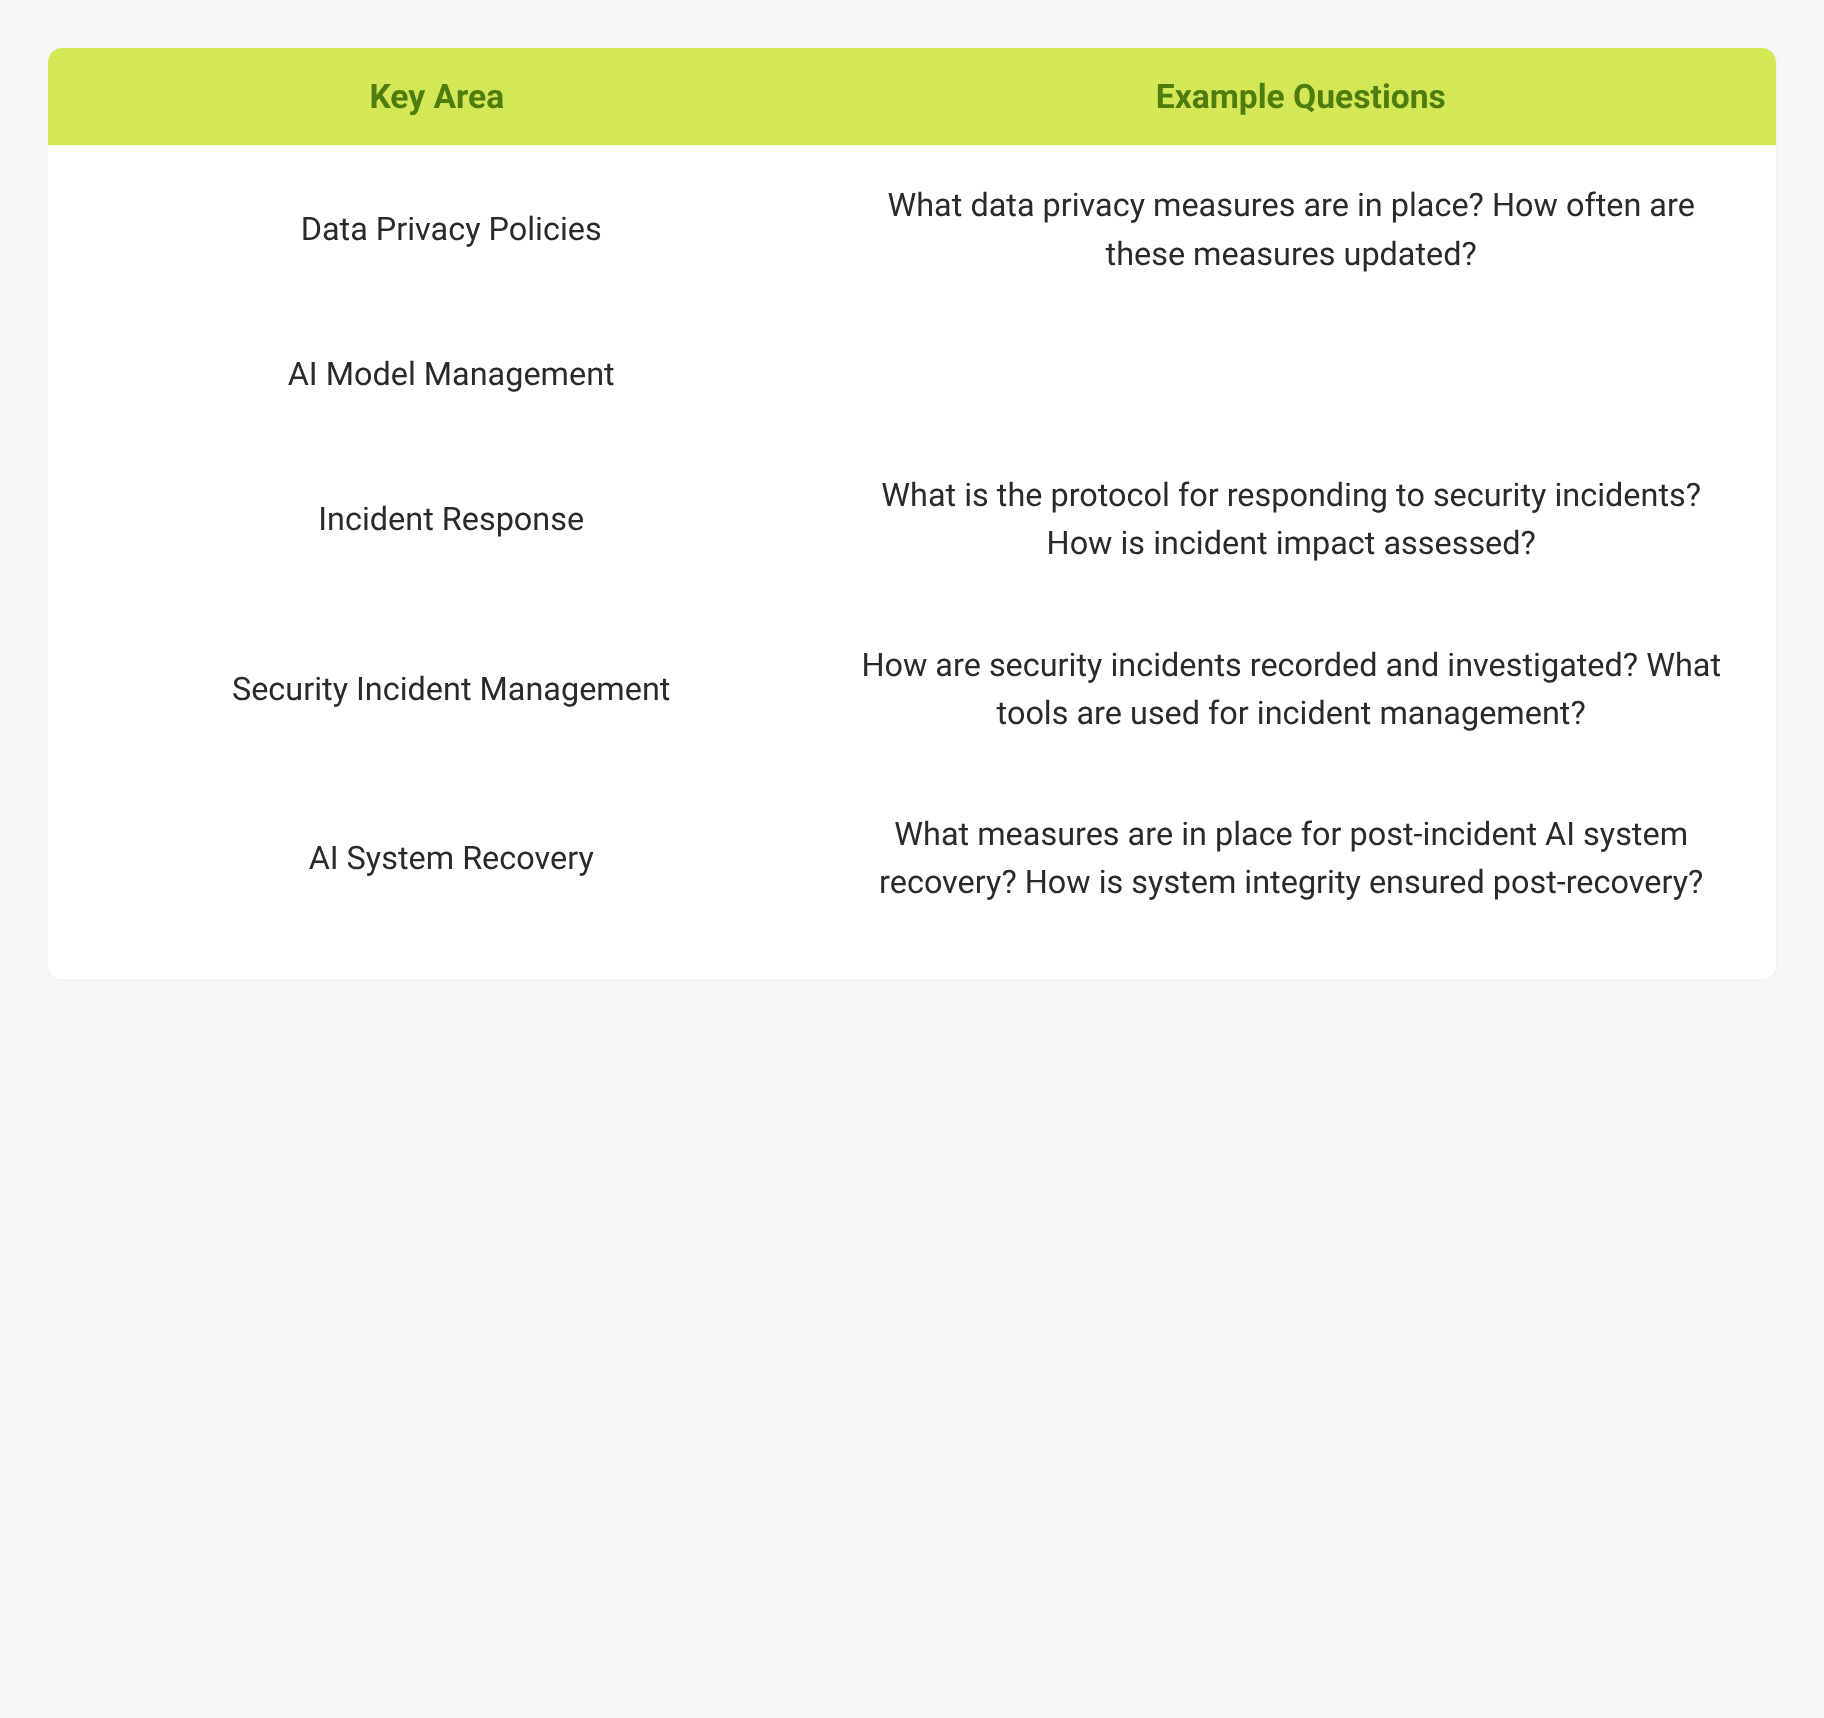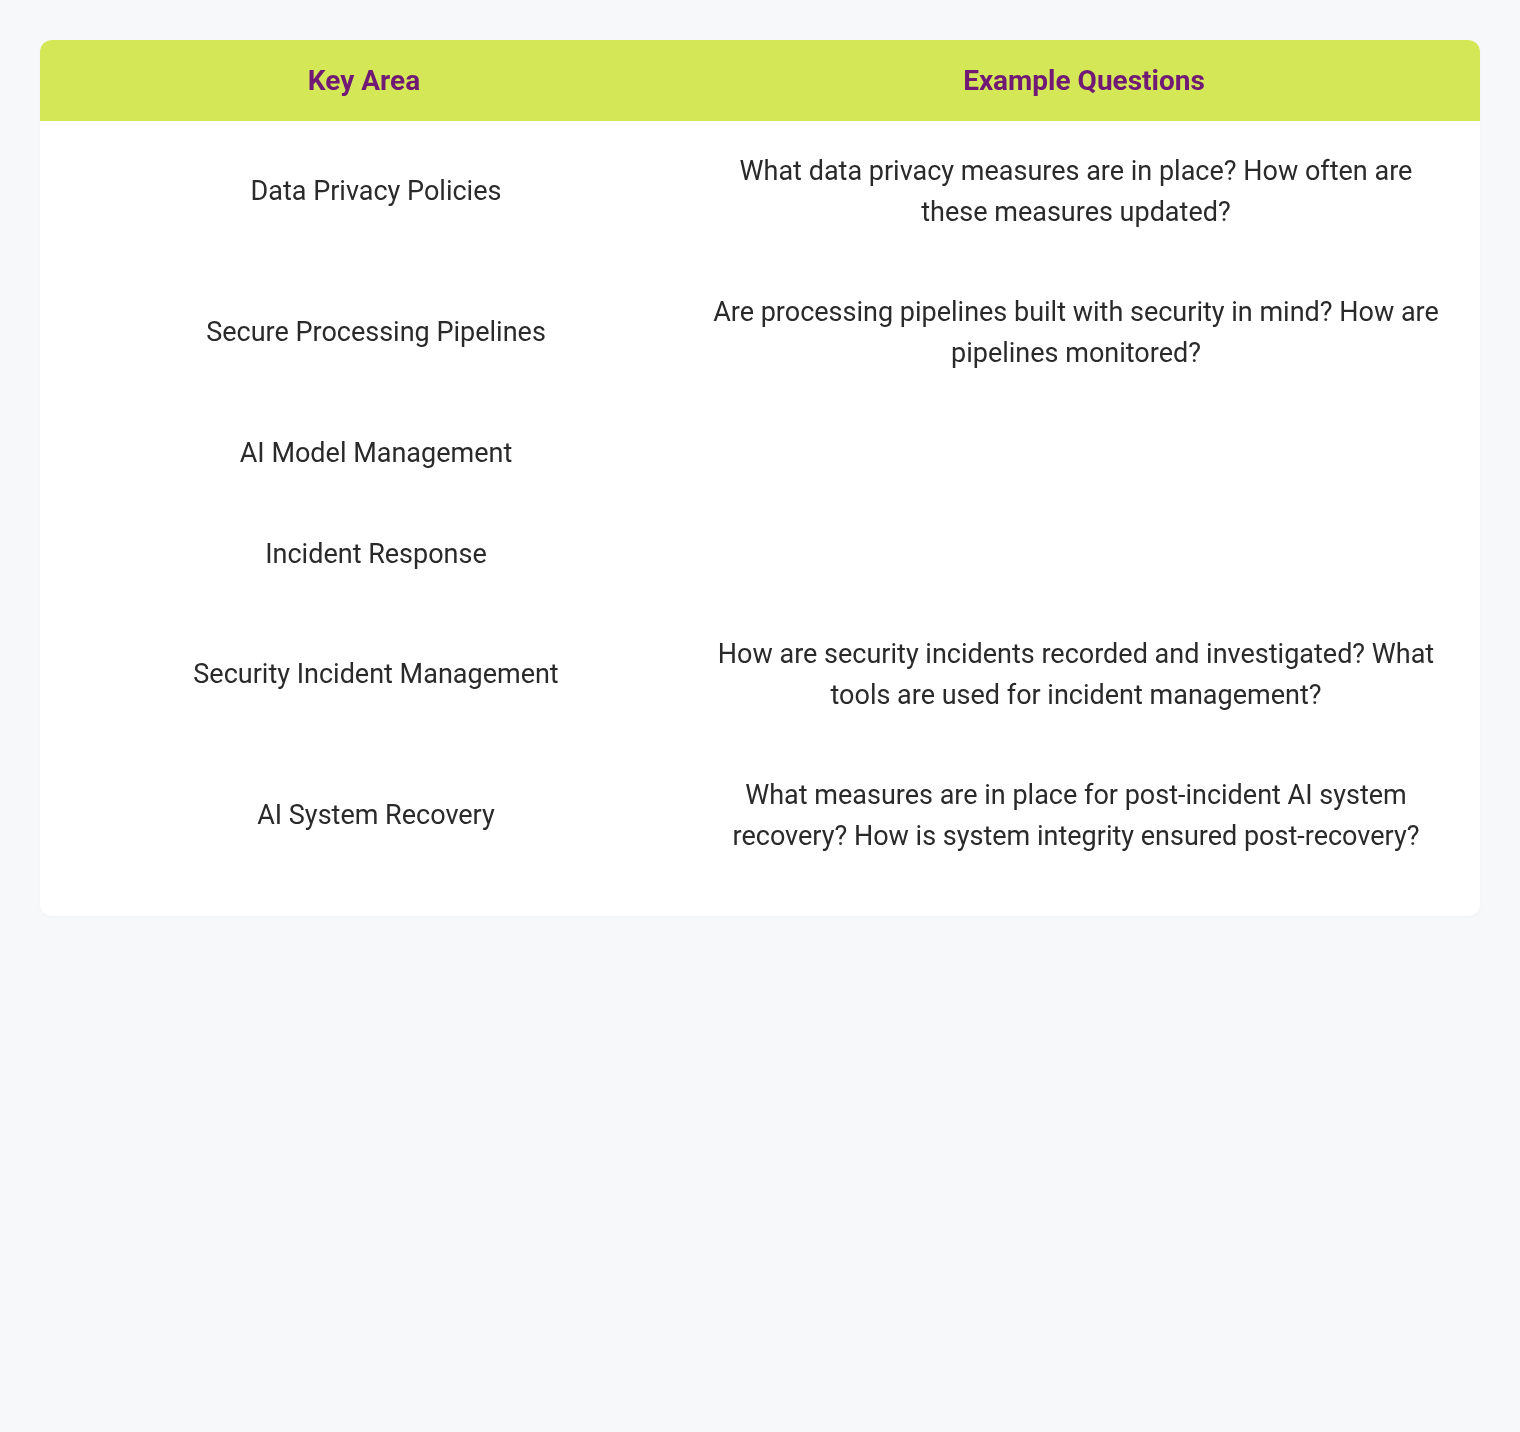--- a/index.html
+++ b/index.html
@@ -21,21 +21,21 @@
       box-shadow: 0 1px 3px rgba(0,0,0,0.03);
     }
     .table-header {
       display: flex;
       background-color: #d4e857;
       padding: 24px 0;
     }
     .table-header .col {
       font-size: 28px;
       font-weight: 700;
-      color: #701a75;
+      color: #4d7c0f;
       text-align: center;
     }
     .col-key {
       flex: 0 0 45%;
     }
     .col-questions {
       flex: 0 0 55%;
     }
     .table-body {
       padding-bottom: 30px;
@@ -68,28 +68,25 @@
   <div class="table-header">
     <div class="col col-key">Key Area</div>
     <div class="col col-questions">Example Questions</div>
   </div>
   <div class="table-body">
     <div class="table-row">
       <div class="col col-key">Data Privacy Policies</div>
       <div class="col col-questions">What data privacy measures are in place? How often are these measures updated?</div>
     </div>
     <div class="table-row">
-      <div class="col col-key">Secure Processing Pipelines</div>
-      <div class="col col-questions">Are processing pipelines built with security in mind? How are pipelines monitored?</div>
-    </div>
-    <div class="table-row">
       <div class="col col-key">AI Model Management</div>
     </div>
     <div class="table-row">
       <div class="col col-key">Incident Response</div>
+      <div class="col col-questions">What is the protocol for responding to security incidents? How is incident impact assessed?</div>
     </div>
     <div class="table-row">
       <div class="col col-key">Security Incident Management</div>
       <div class="col col-questions">How are security incidents recorded and investigated? What tools are used for incident management?</div>
     </div>
     <div class="table-row">
       <div class="col col-key">AI System Recovery</div>
       <div class="col col-questions">What measures are in place for post-incident AI system recovery? How is system integrity ensured post-recovery?</div>
     </div>
   </div>

